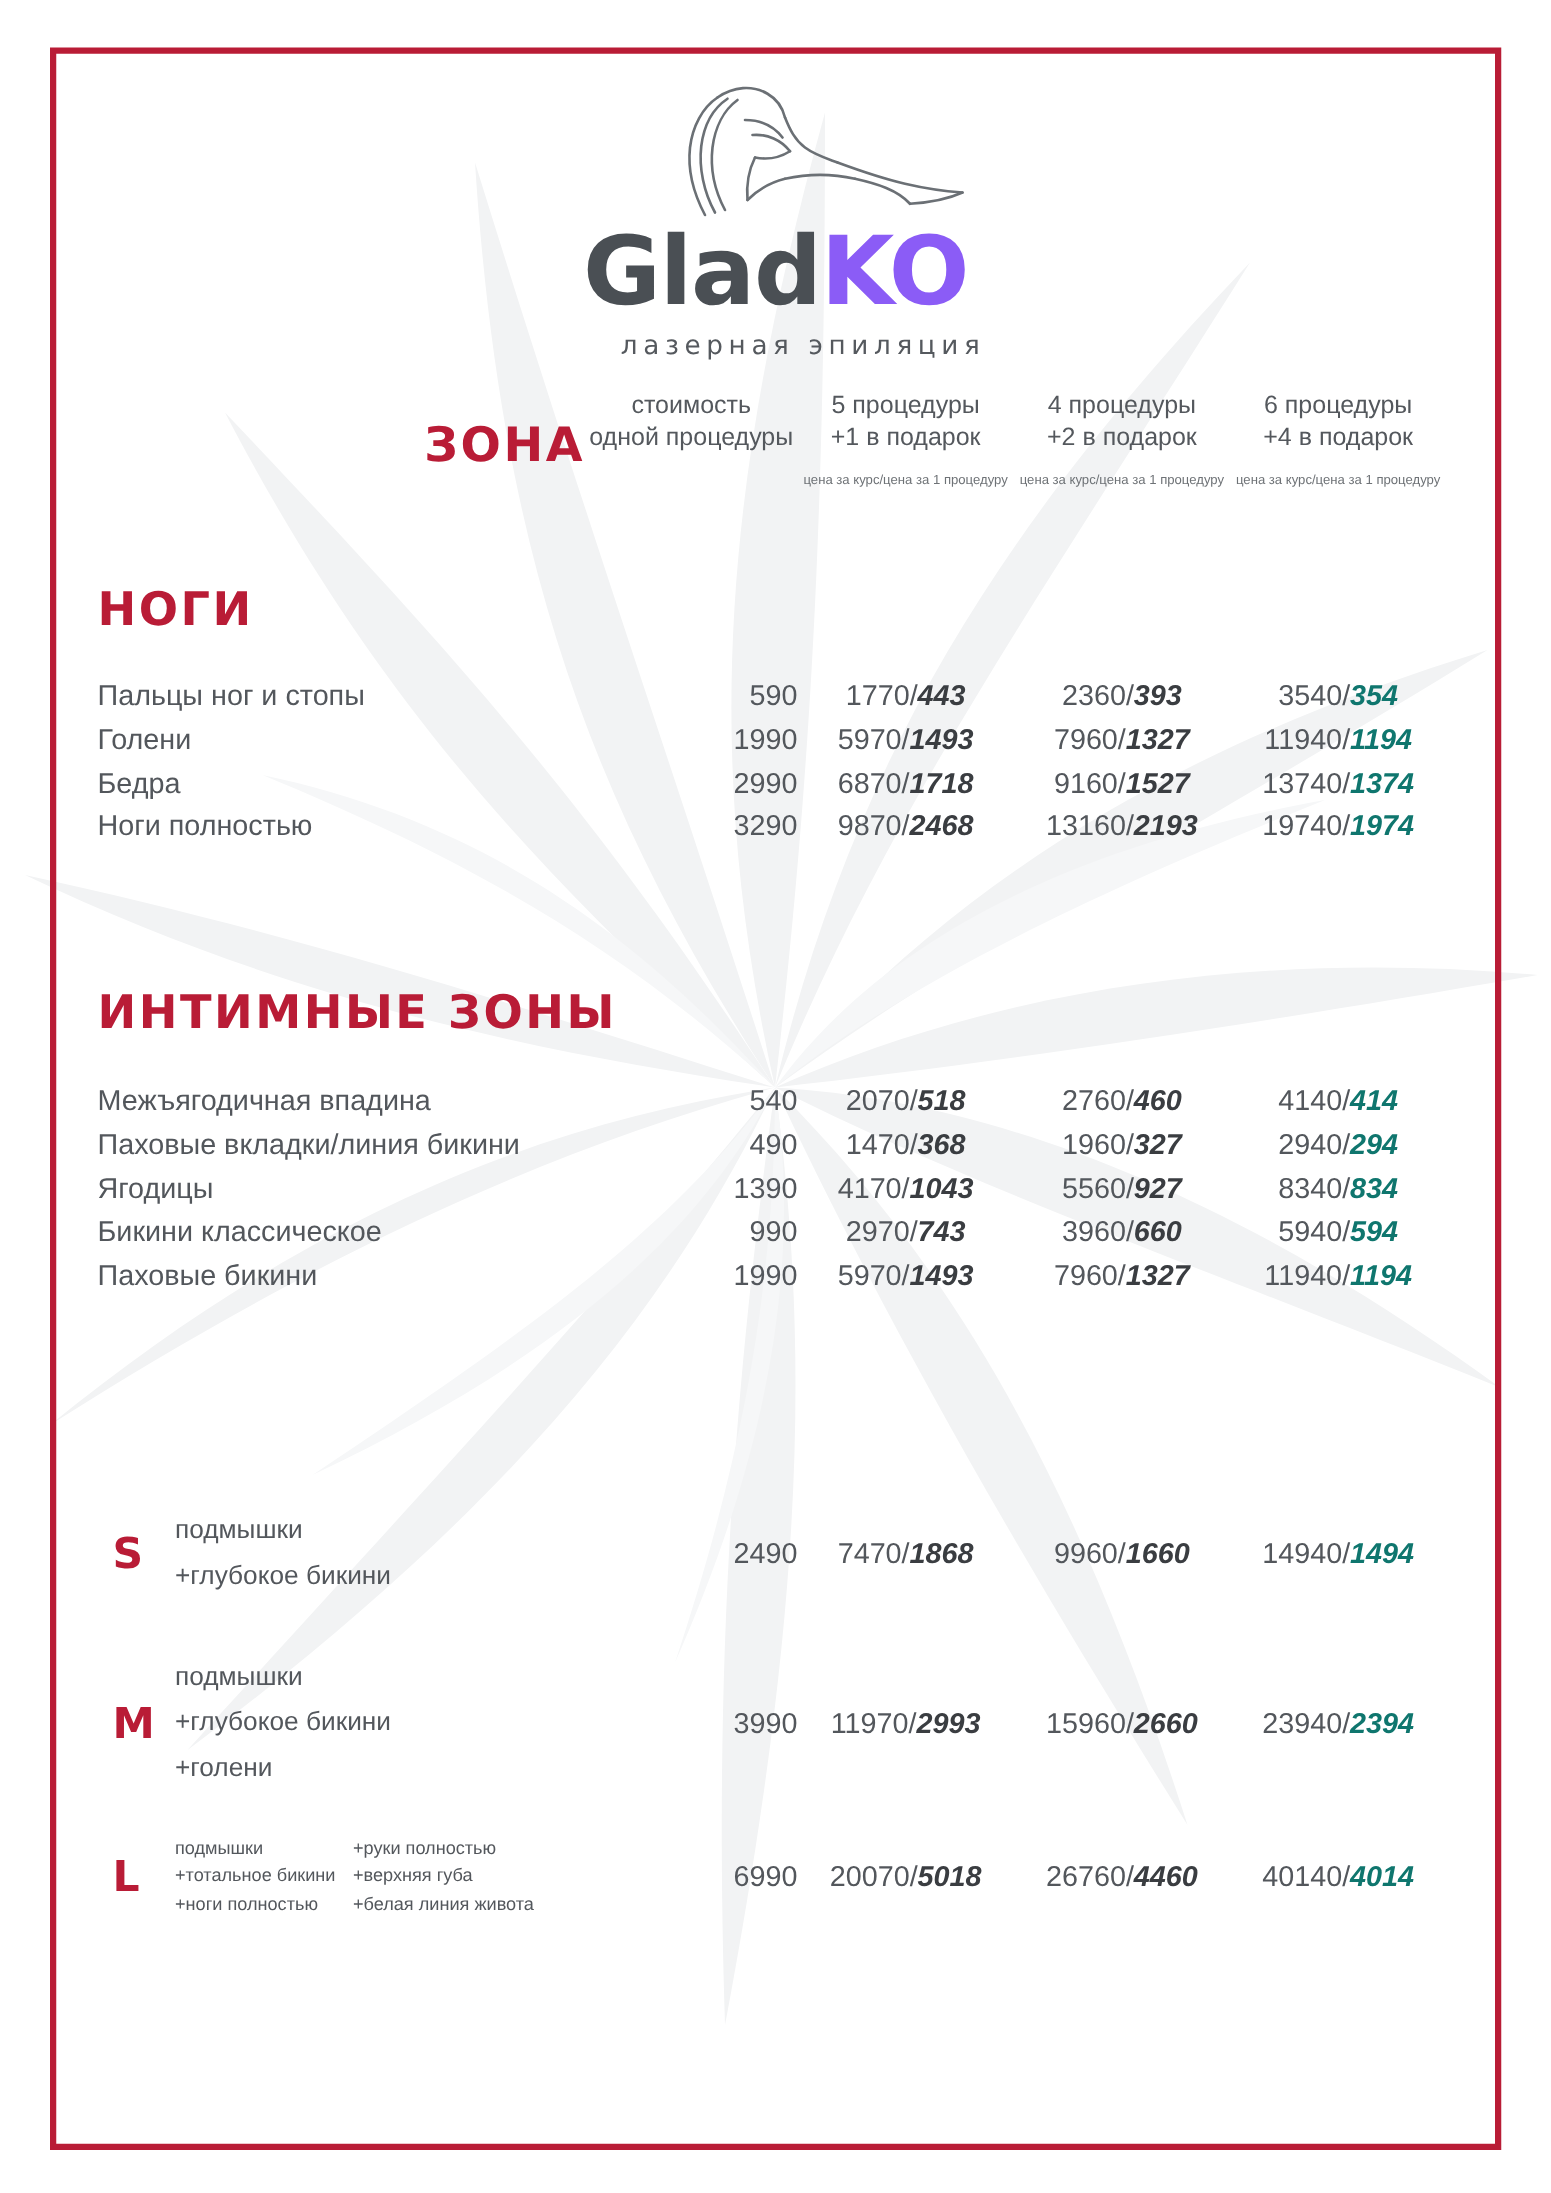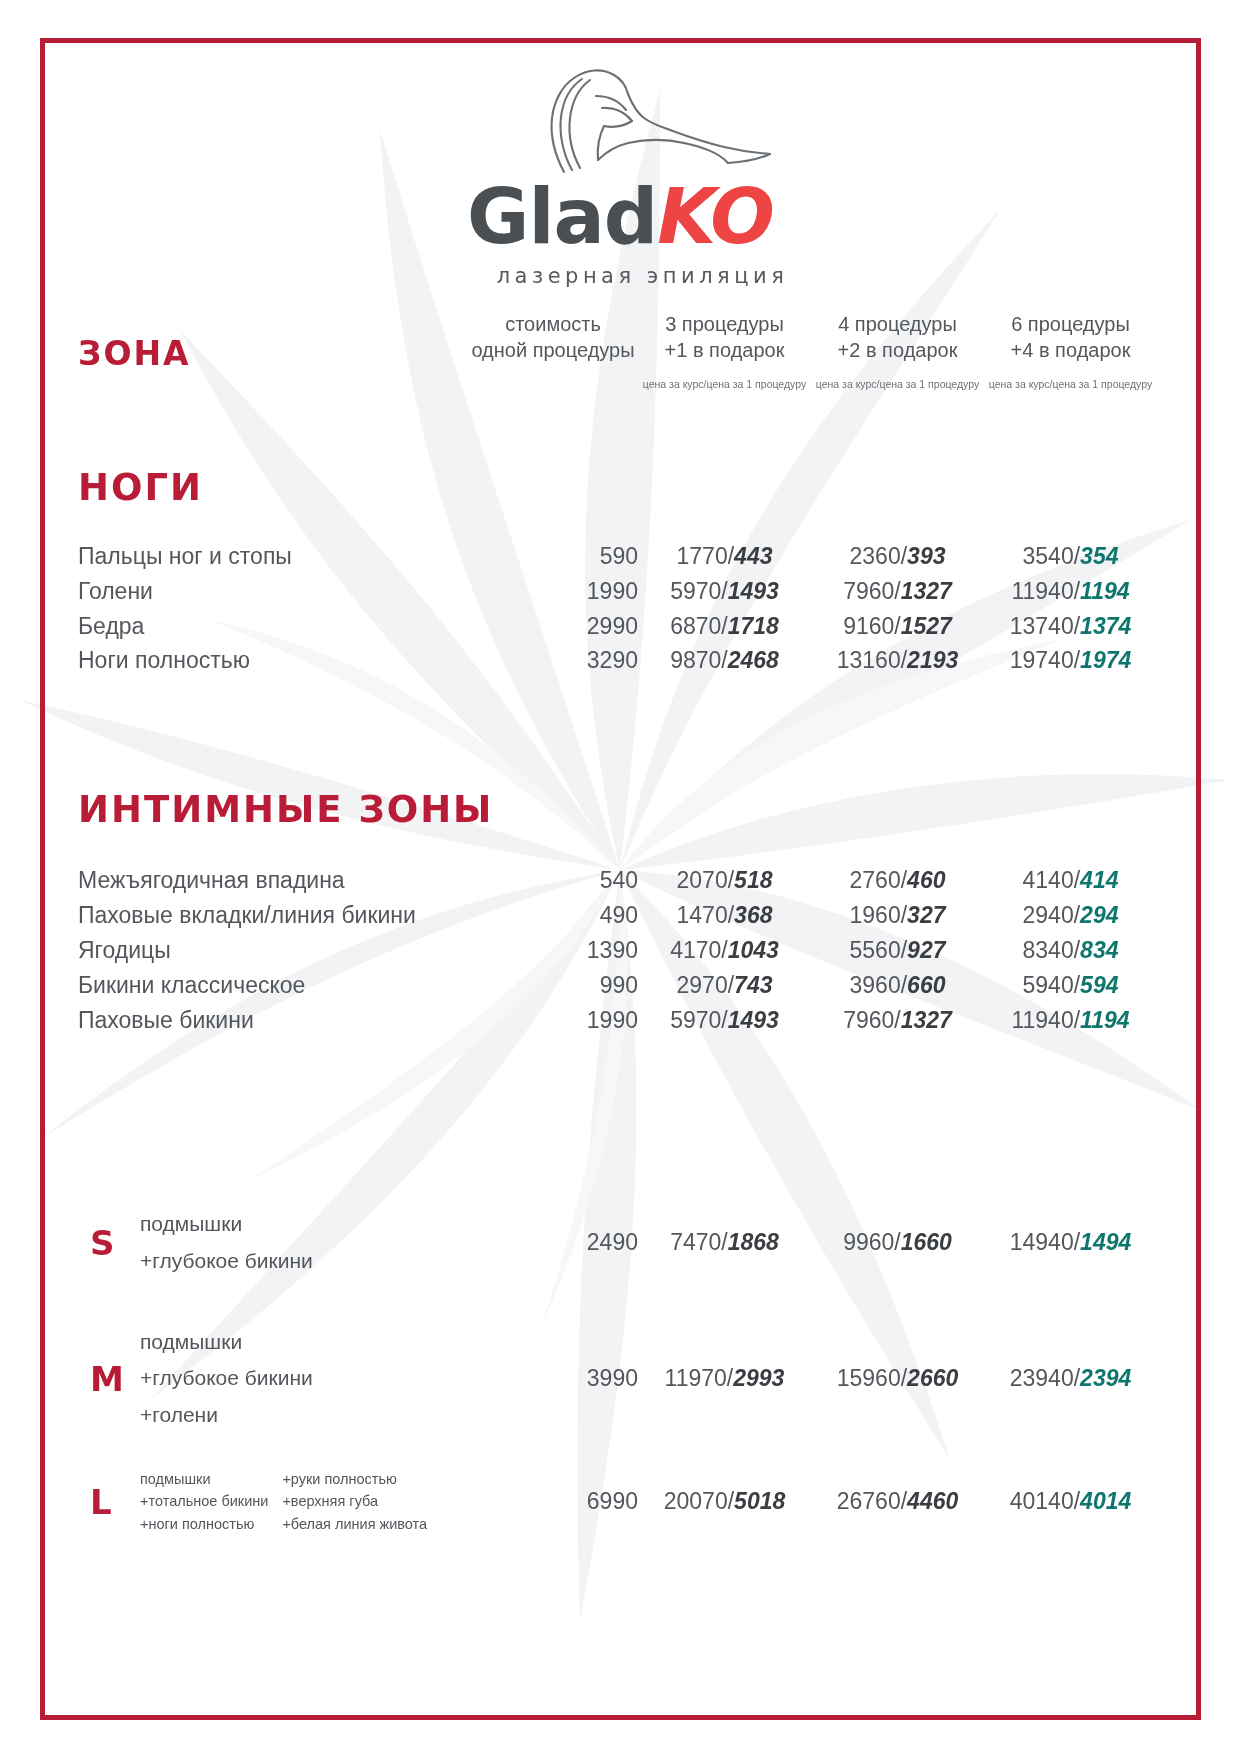--- a/index.html
+++ b/index.html
@@ -42,43 +42,44 @@
   .logo-mark { display:block; margin:0 auto; }
   .logo-word {
     font-family:"DejaVu Sans", sans-serif;
     font-weight:bold;
     font-size:76px;
     letter-spacing:-1px;
     line-height:1;
     margin-top:-6px;
   }
   .logo-word .glad { color:#4a4f54; }
-  .logo-word .ko { color:#ef4444;font-style:italic; }
+  .logo-word .ko { color:#8b5cf6; }
   .logo-tagline {
     font-family:"DejaVu Sans", sans-serif;
     font-size:21px;
     letter-spacing:4.5px;
     color:#55595e;
     margin-top:9px;
     font-weight:500;
     padding-left:44px;
   }
 
   .table { position:absolute; left:78px; top:312px; width:1080px; }
 
   
   .thead { display:flex; align-items:flex-start; }
   .th-zone {
     width:390px;
     color:#b91c36;
     font-family:"DejaVu Sans", sans-serif;
     font-weight:bold;
-    font-size:33px;
+    font-size:38px;
     letter-spacing:2px;
     padding-top:22px;
+    text-align:right;
   }
   .th-col {
     font-size:20px;
     color:#54585d;
     line-height:1.28;
     text-align:center;
     font-weight:400;
   }
   .th-single { width:170px; }
   .th-pack   { width:173px; }
@@ -201,21 +202,21 @@
 
     <div class="thead">
       <div class="th-zone">ЗОНА</div>
 
       <div class="th-col th-single">
         <div>стоимость</div>
         <div>одной процедуры</div>
       </div>
 
       <div class="th-col th-pack">
-        <div>3 процедуры</div>
+        <div>5 процедуры</div>
         <div>+1 в подарок</div>
         <span class="th-sub">цена за курс/цена за 1 процедуру</span>
       </div>
 
       <div class="th-col th-pack">
         <div>4 процедуры</div>
         <div>+2 в подарок</div>
         <span class="th-sub">цена за курс/цена за 1 процедуру</span>
       </div>
 

